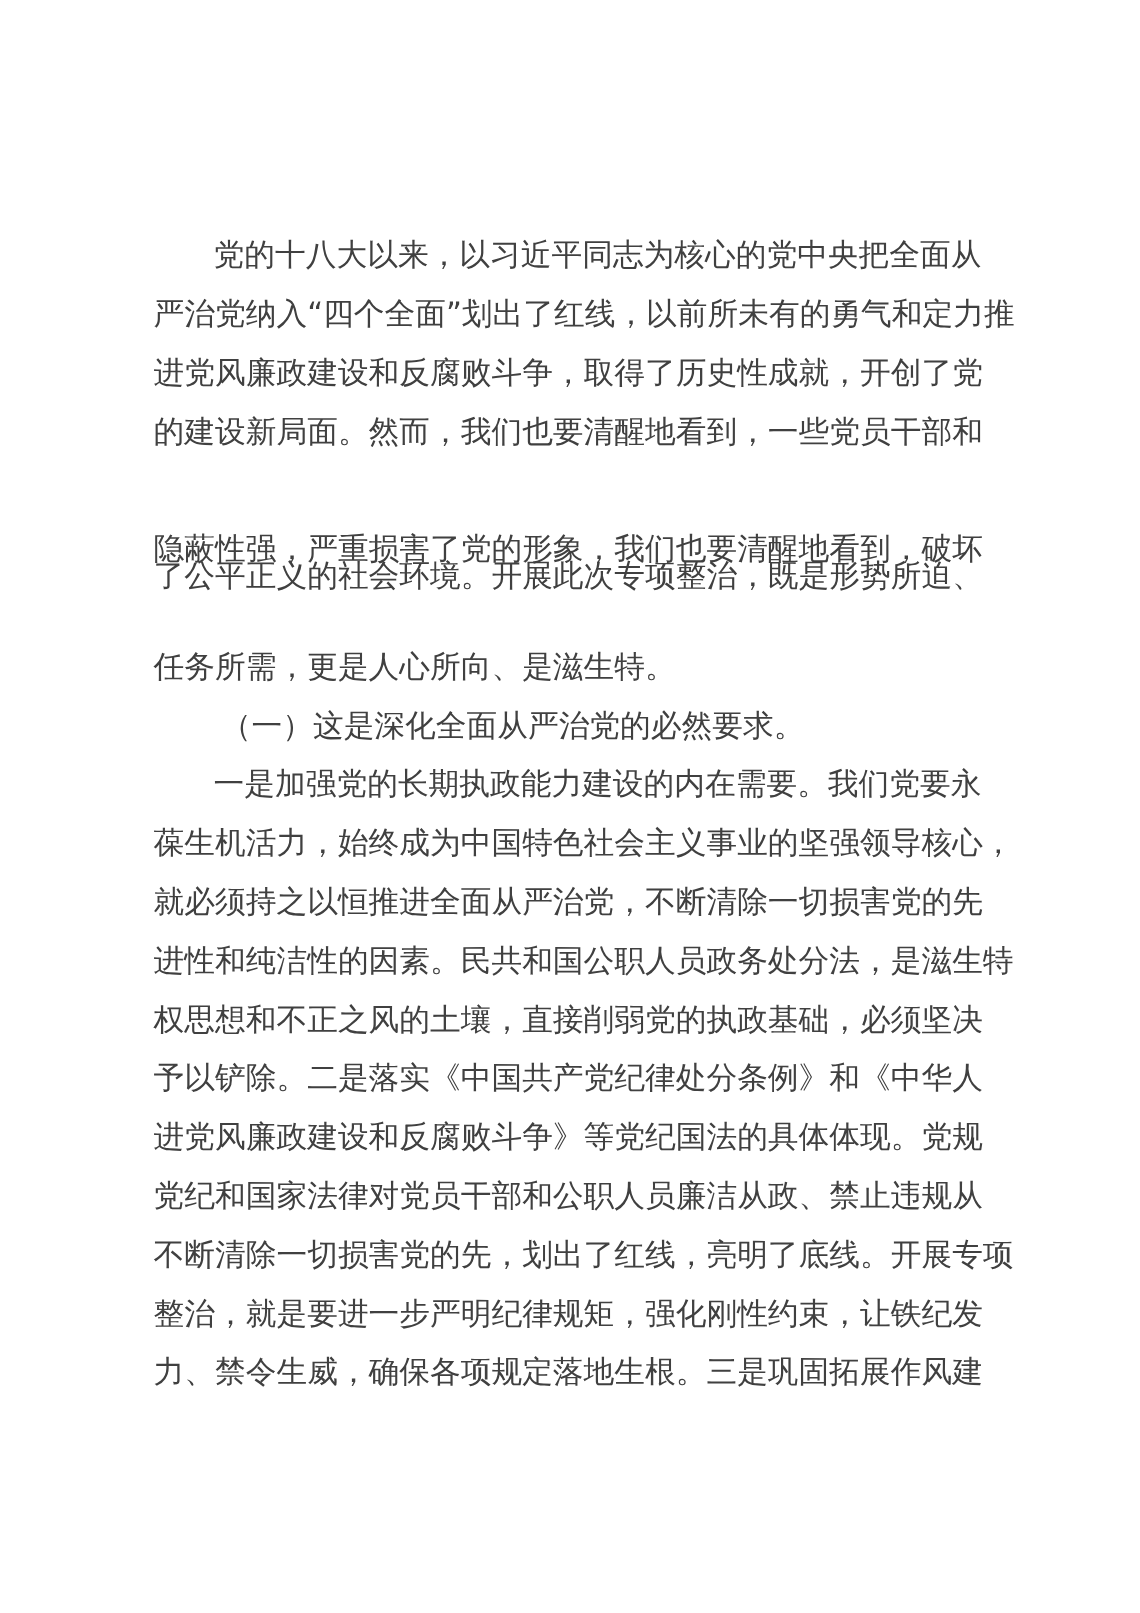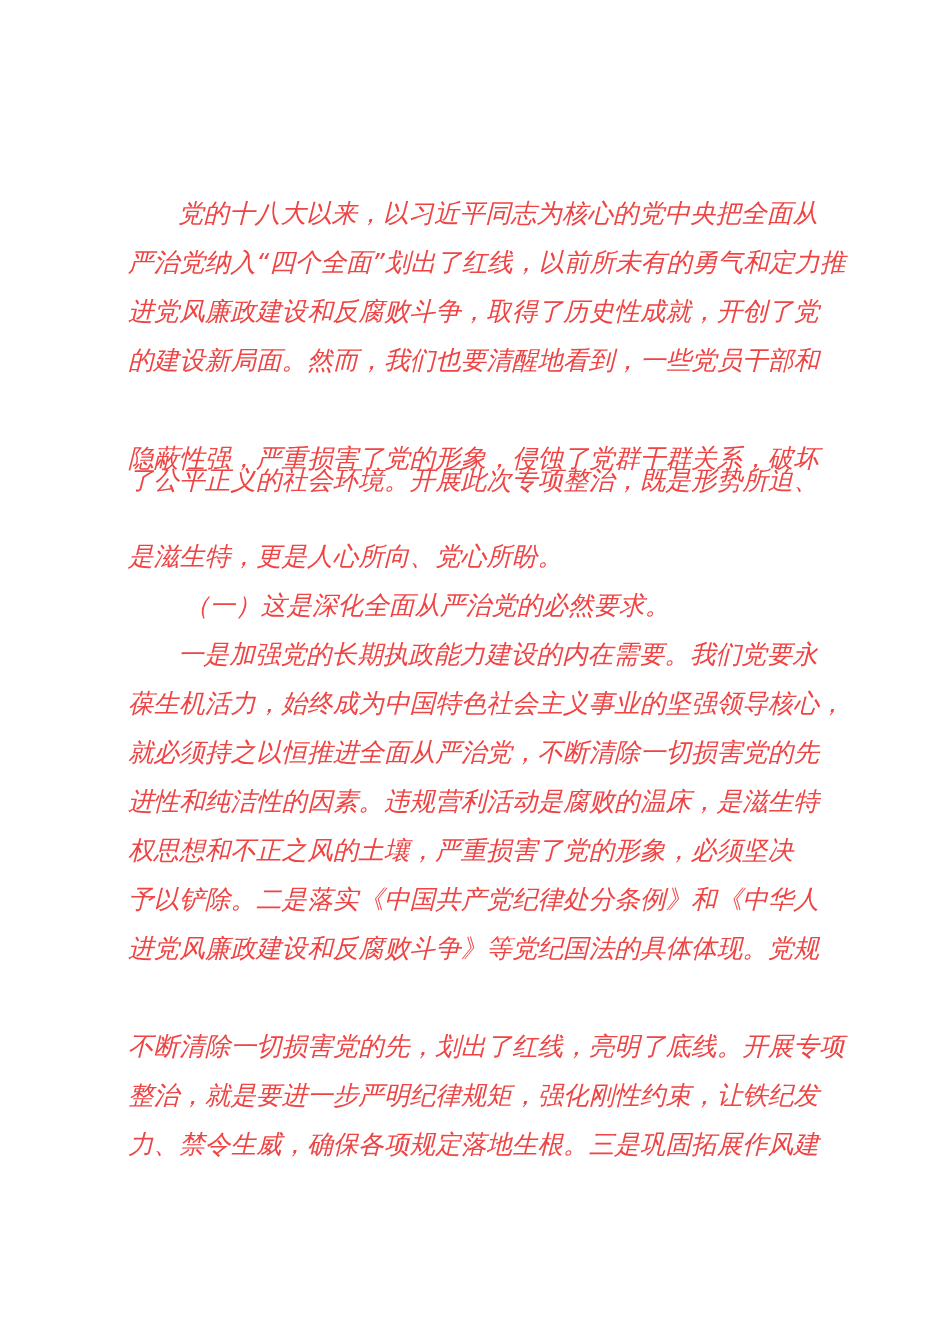--- a/index.html
+++ b/index.html
@@ -20,46 +20,46 @@
       height: 1344px;
       background: #ffffff;
     }
     .line {
       position: absolute;
       left: 128px;
       height: 40px;
       line-height: 40px;
       font-family: "DejaVu Sans", "Liberation Sans", sans-serif;
       font-size: 25.6px;
-      color: #ef4444;
+      color: #404040;
       white-space: nowrap;
       letter-spacing: 0px;
-      font-style: italic;
     }
     .indent { left: 178px; }
     .heading { left: 184px; }
   </style>
 </head>
 <body>
 
 <div class="page">
 
   <div class="line indent" style="top:193px">党的十八大以来，以习近平同志为核心的党中央把全面从</div>
   <div class="line" style="top:242px">严治党纳入“四个全面”划出了红线，以前所未有的勇气和定力推</div>
   <div class="line" style="top:291px">进党风廉政建设和反腐败斗争，取得了历史性成就，开创了党</div>
   <div class="line" style="top:340px">的建设新局面。然而，我们也要清醒地看到，一些党员干部和</div>
-  <div class="line" style="top:438px">隐蔽性强，严重损害了党的形象，侵蚀了党群干群关系，破坏</div>
+  <div class="line" style="top:438px">隐蔽性强，严重损害了党的形象，我们也要清醒地看到，破坏</div>
   <div class="line" style="top:460px">了公平正义的社会环境。开展此次专项整治，既是形势所迫、</div>
-  <div class="line" style="top:536px">是滋生特，更是人心所向、党心所盼。</div>
+  <div class="line" style="top:536px">任务所需，更是人心所向、是滋生特。</div>
 
   <div class="line heading" style="top:585px">（一）这是深化全面从严治党的必然要求。</div>
 
   <div class="line indent" style="top:634px">一是加强党的长期执政能力建设的内在需要。我们党要永</div>
   <div class="line" style="top:683px">葆生机活力，始终成为中国特色社会主义事业的坚强领导核心，</div>
   <div class="line" style="top:732px">就必须持之以恒推进全面从严治党，不断清除一切损害党的先</div>
-  <div class="line" style="top:781px">进性和纯洁性的因素。违规营利活动是腐败的温床，是滋生特</div>
-  <div class="line" style="top:830px">权思想和不正之风的土壤，严重损害了党的形象，必须坚决</div>
+  <div class="line" style="top:781px">进性和纯洁性的因素。民共和国公职人员政务处分法，是滋生特</div>
+  <div class="line" style="top:830px">权思想和不正之风的土壤，直接削弱党的执政基础，必须坚决</div>
   <div class="line" style="top:879px">予以铲除。二是落实《中国共产党纪律处分条例》和《中华人</div>
   <div class="line" style="top:928px">进党风廉政建设和反腐败斗争》等党纪国法的具体体现。党规</div>
+  <div class="line" style="top:977px">党纪和国家法律对党员干部和公职人员廉洁从政、禁止违规从</div>
   <div class="line" style="top:1026px">不断清除一切损害党的先，划出了红线，亮明了底线。开展专项</div>
   <div class="line" style="top:1075px">整治，就是要进一步严明纪律规矩，强化刚性约束，让铁纪发</div>
   <div class="line" style="top:1124px">力、禁令生威，确保各项规定落地生根。三是巩固拓展作风建</div>
 </div>
 
 </body></html>

